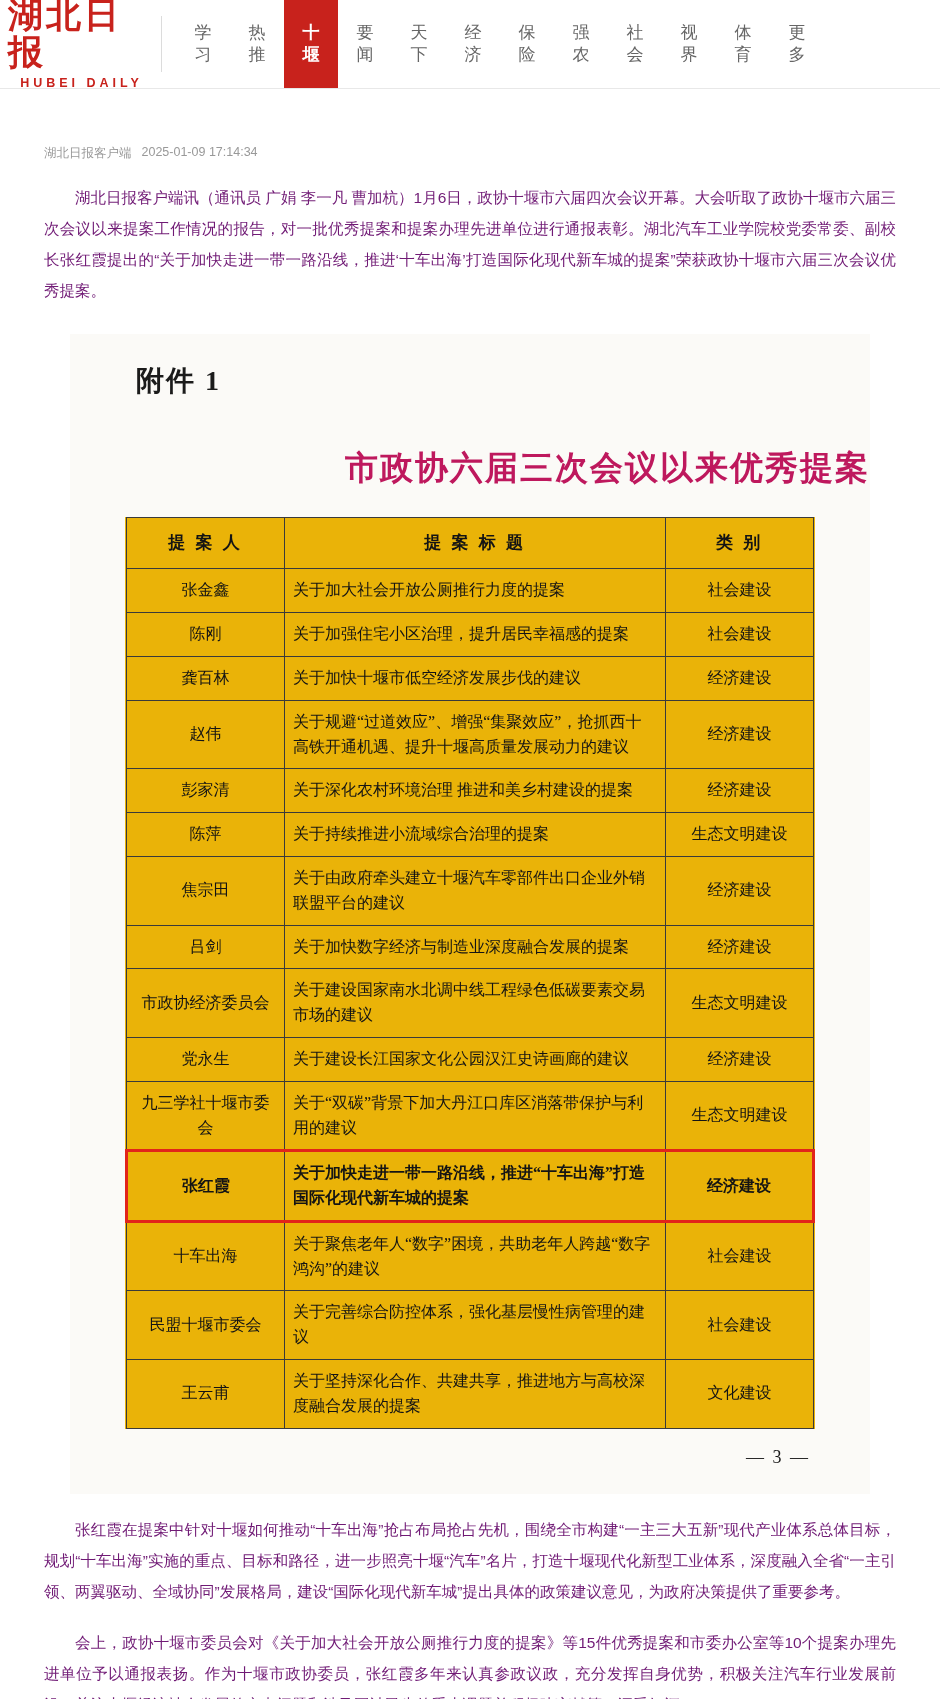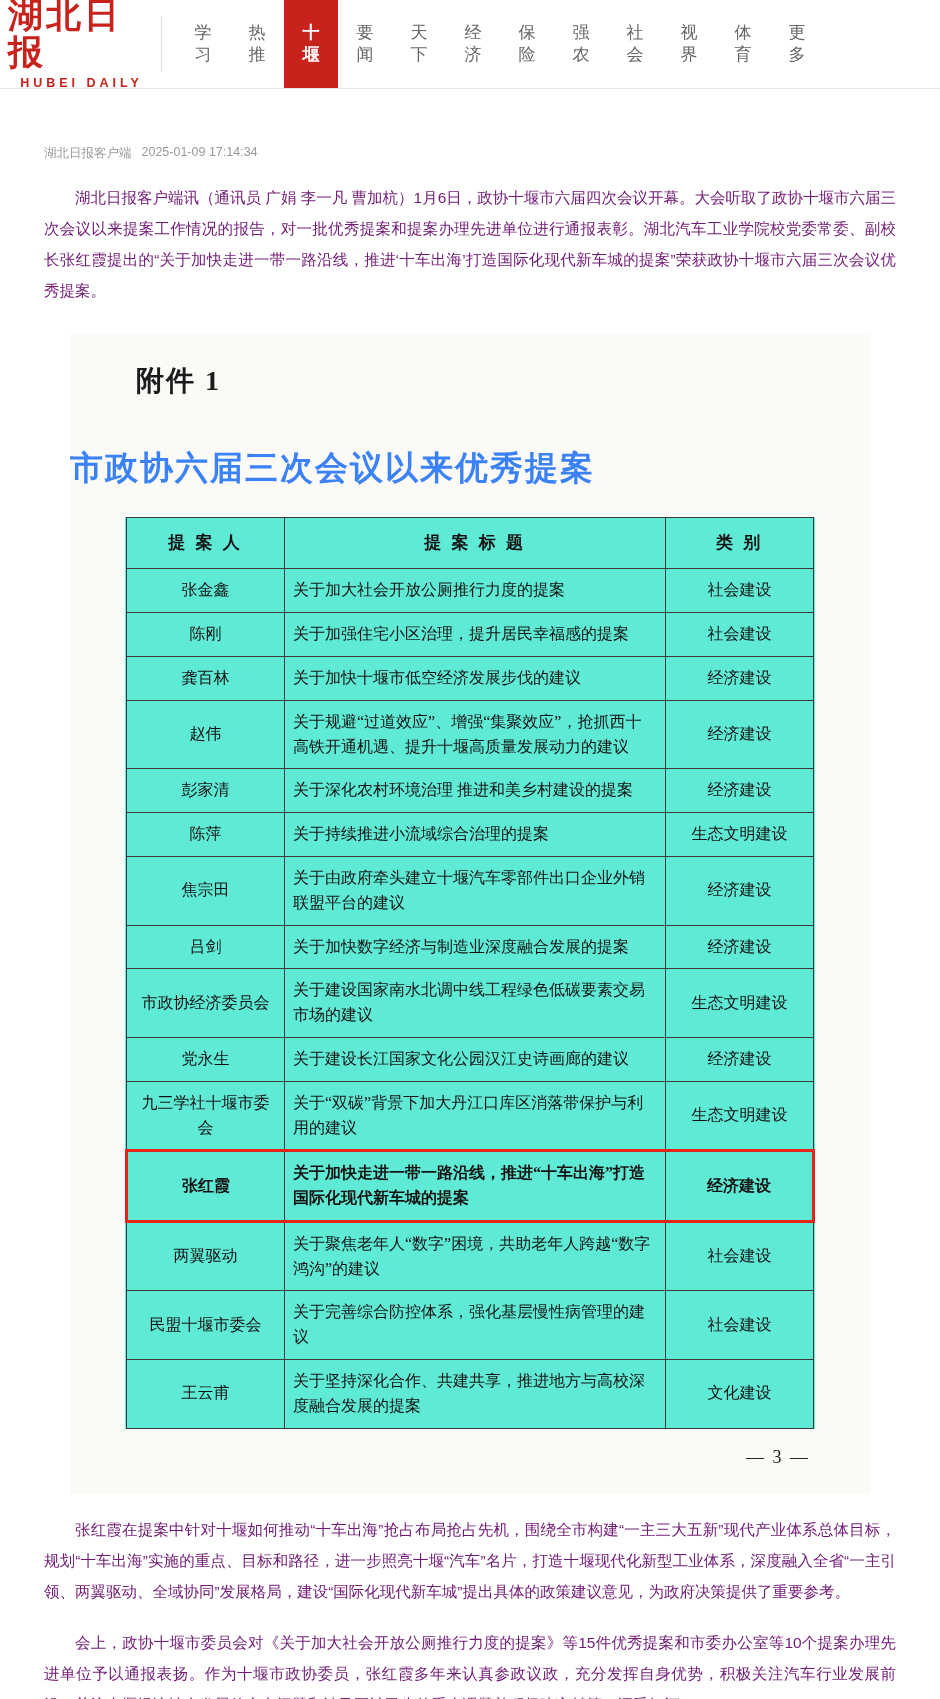--- a/index.html
+++ b/index.html
@@ -128,33 +128,33 @@
     color: #1b1b1b;
   }
   .scan-attach {
     font-size: 28px;
     font-weight: bold;
     letter-spacing: 2px;
     margin: 10px 0 0 66px;
     font-family: "Liberation Serif", serif;
   }
   .scan-title {
-    text-align: left;
+    text-align: right;
     font-size: 33px;
     font-weight: bold;
     letter-spacing: 2px;
     margin: 46px 0 26px 0;
     font-family: Liberation Sans, sans-serif;
-    color: #3b82f6;
+    color: #be185d;
   }
   table.scan-table {
     border-collapse: collapse;
     margin: 17px auto;
     width: 690px;
-    background: #5eead4;
+    background: #eab308;
   }
   table.scan-table td, table.scan-table th {
     border: 1.5px solid #3a3a3a;
     font-family: "Liberation Serif", serif;
     font-size: 16px;
     color: #141414;
     padding: 9px 8px;
     line-height: 1.55;
   }
   table.scan-table th {
@@ -322,21 +322,21 @@
               <td class="col-person">九三学社十堰市委会</td>
               <td class="col-title">关于“双碳”背景下加大丹江口库区消落带保护与利用的建议</td>
               <td class="col-cat">生态文明建设</td>
             </tr>
             <tr class="highlight">
               <td class="col-person">张红霞</td>
               <td class="col-title">关于加快走进一带一路沿线，推进“十车出海”打造国际化现代新车城的提案</td>
               <td class="col-cat">经济建设</td>
             </tr>
             <tr>
-              <td class="col-person">两翼驱动</td>
+              <td class="col-person">十车出海</td>
               <td class="col-title">关于聚焦老年人“数字”困境，共助老年人跨越“数字鸿沟”的建议</td>
               <td class="col-cat">社会建设</td>
             </tr>
             <tr>
               <td class="col-person">民盟十堰市委会</td>
               <td class="col-title">关于完善综合防控体系，强化基层慢性病管理的建议</td>
               <td class="col-cat">社会建设</td>
             </tr>
             <tr>
               <td class="col-person">王云甫</td>

